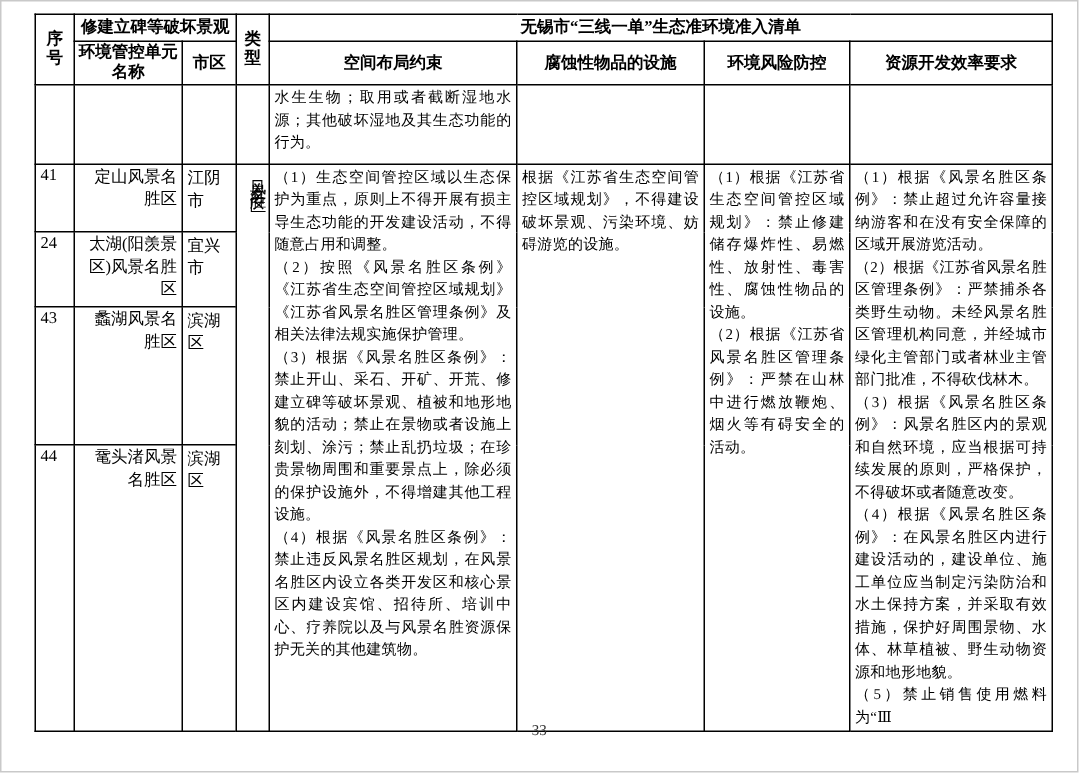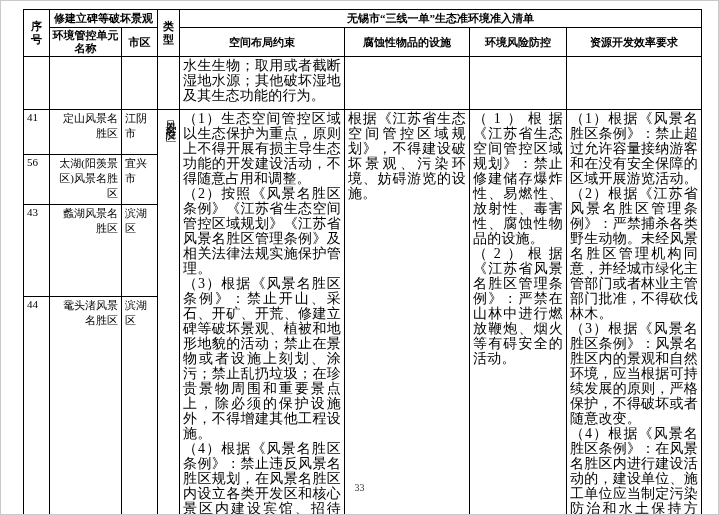--- a/index.html
+++ b/index.html
@@ -51,21 +51,21 @@
     vertical-align: middle;
     font-size: 11px;
   }
   .cell-name {
     text-align: right;
     vertical-align: middle;
     font-size: 11px;
     line-height: 15px;
   }
   .txt {
-    font-size: 14px;
+    font-size: 10px;
     line-height: 15px;
     white-space: pre-wrap;
     text-align: justify;
     letter-spacing: 0.2px;
   }
   .v-mid { vertical-align: middle; }
   .type-cell {
     vertical-align: middle;
     text-align: center;
     padding: 0;
@@ -144,21 +144,21 @@
         <td rowspan="4" class="txt v-mid">根据《江苏省生态空间管控区域规划》，不得建设破坏景观、污染环境、妨碍游览的设施。</td>
         <td rowspan="4" class="txt v-mid">（1）根据《江苏省生态空间管控区域规划》：禁止修建储存爆炸性、易燃性、放射性、毒害性、腐蚀性物品的设施。
 （2）根据《江苏省风景名胜区管理条例》：严禁在山林中进行燃放鞭炮、烟火等有碍安全的活动。</td>
         <td rowspan="4" class="txt">（1）根据《风景名胜区条例》：禁止超过允许容量接纳游客和在没有安全保障的区域开展游览活动。
 （2）根据《江苏省风景名胜区管理条例》：严禁捕杀各类野生动物。未经风景名胜区管理机构同意，并经城市绿化主管部门或者林业主管部门批准，不得砍伐林木。
 （3）根据《风景名胜区条例》：风景名胜区内的景观和自然环境，应当根据可持续发展的原则，严格保护，不得破坏或者随意改变。
 （4）根据《风景名胜区条例》：在风景名胜区内进行建设活动的，建设单位、施工单位应当制定污染防治和水土保持方案，并采取有效措施，保护好周围景物、水体、林草植被、野生动物资源和地形地貌。
 （5）禁止销售使用燃料为“Ⅲ</td>
       </tr>
       <tr class="r42">
-        <td class="cell-center">56</td>
+        <td class="cell-center">24</td>
         <td class="cell-name">太湖(阳羡景区)风景名胜区</td>
         <td class="cell-center">宜兴市</td>
       </tr>
       <tr class="r43">
         <td class="cell-center">43</td>
         <td class="cell-name">蠡湖风景名胜区</td>
         <td class="cell-center">滨湖区</td>
       </tr>
       <tr class="r44">
         <td class="cell-center">44</td>

